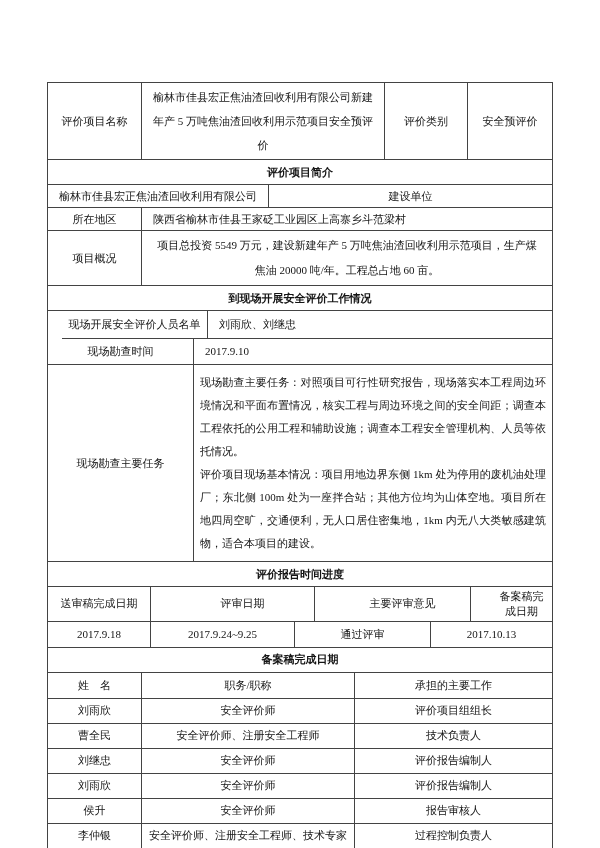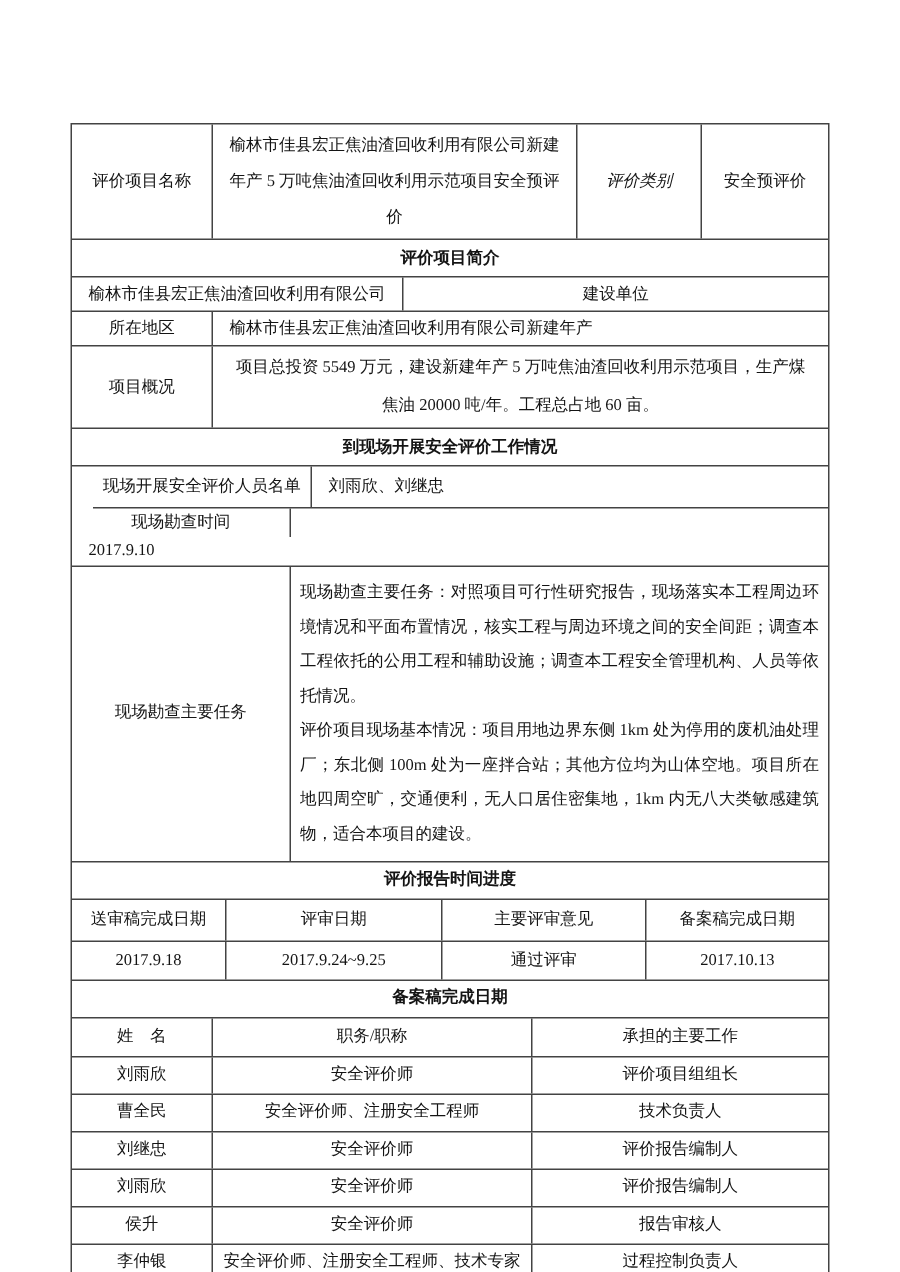--- a/index.html
+++ b/index.html
@@ -48,31 +48,31 @@
     text-align: center;
     font-weight: bold;
     font-size: 11px;
   }
 
   
   .r-title   { min-height: 48px; }
   .r-single  { min-height: 22px; }
   .r-over    { min-height: 51px; }
   .r-staff   { min-height: 27px; margin-left: 14px; }
-  .r-date    { min-height: 25px; flex-direction: column; }
+  .r-date    { min-height: 25px; }
   .r-task    { min-height: 160px; }
-  .r-sch-h   { min-height: 27px; }
+  .r-sch-h   { min-height: 27px; gap: 20px; }
   .r-sch-v   { min-height: 25px; }
   .r-ppl-h   { min-height: 25px; }
   .r-person  { min-height: 24px; }
 
   
   .w-l1  { width: 94px;  flex: none; }  
   .w-name{ width: 243px; flex: none; }  
-  .w-cat { width: 83px;  flex: none; font-style: italic; }  
+  .w-cat { width: 83px;  flex: none; }  
   .w-l2  { width: 146px; flex: none; }  
   .w-s1  { width: 103px; flex: none; }
   .w-s2  { width: 144px; flex: none; }
   .w-s3  { width: 136px; flex: none; }
   .w-p1  { width: 94px;  flex: none; }
   .w-p2  { width: 213px; flex: none; }
 
   .multiline { line-height: 24px; }
   .over-line { line-height: 25px; }
 
@@ -100,21 +100,21 @@
     <div class="cell">评价项目简介</div>
   </div>
 
   <div class="row r-single">
     <div class="cell c-left">榆林市佳县宏正焦油渣回收利用有限公司</div>
     <div class="cell c-center w-l1">建设单位</div>
   </div>
 
   <div class="row r-single">
     <div class="cell c-center w-l1">所在地区</div>
-    <div class="cell c-left">榆林市佳县宏正焦油渣回收利用有限公司新建年产</div>
+    <div class="cell c-left">陕西省榆林市佳县王家砭工业园区上高寨乡斗范梁村</div>
   </div>
 
   <div class="row r-over">
     <div class="cell c-center w-l1">项目概况</div>
     <div class="cell c-left over-line">项目总投资 5549 万元，建设新建年产 5 万吨焦油渣回收利用示范项目，生产煤焦油 20000 吨/年。工程总占地 60 亩。</div>
   </div>
 
   <div class="row r-h">
     <div class="cell">到现场开展安全评价工作情况</div>
   </div>

